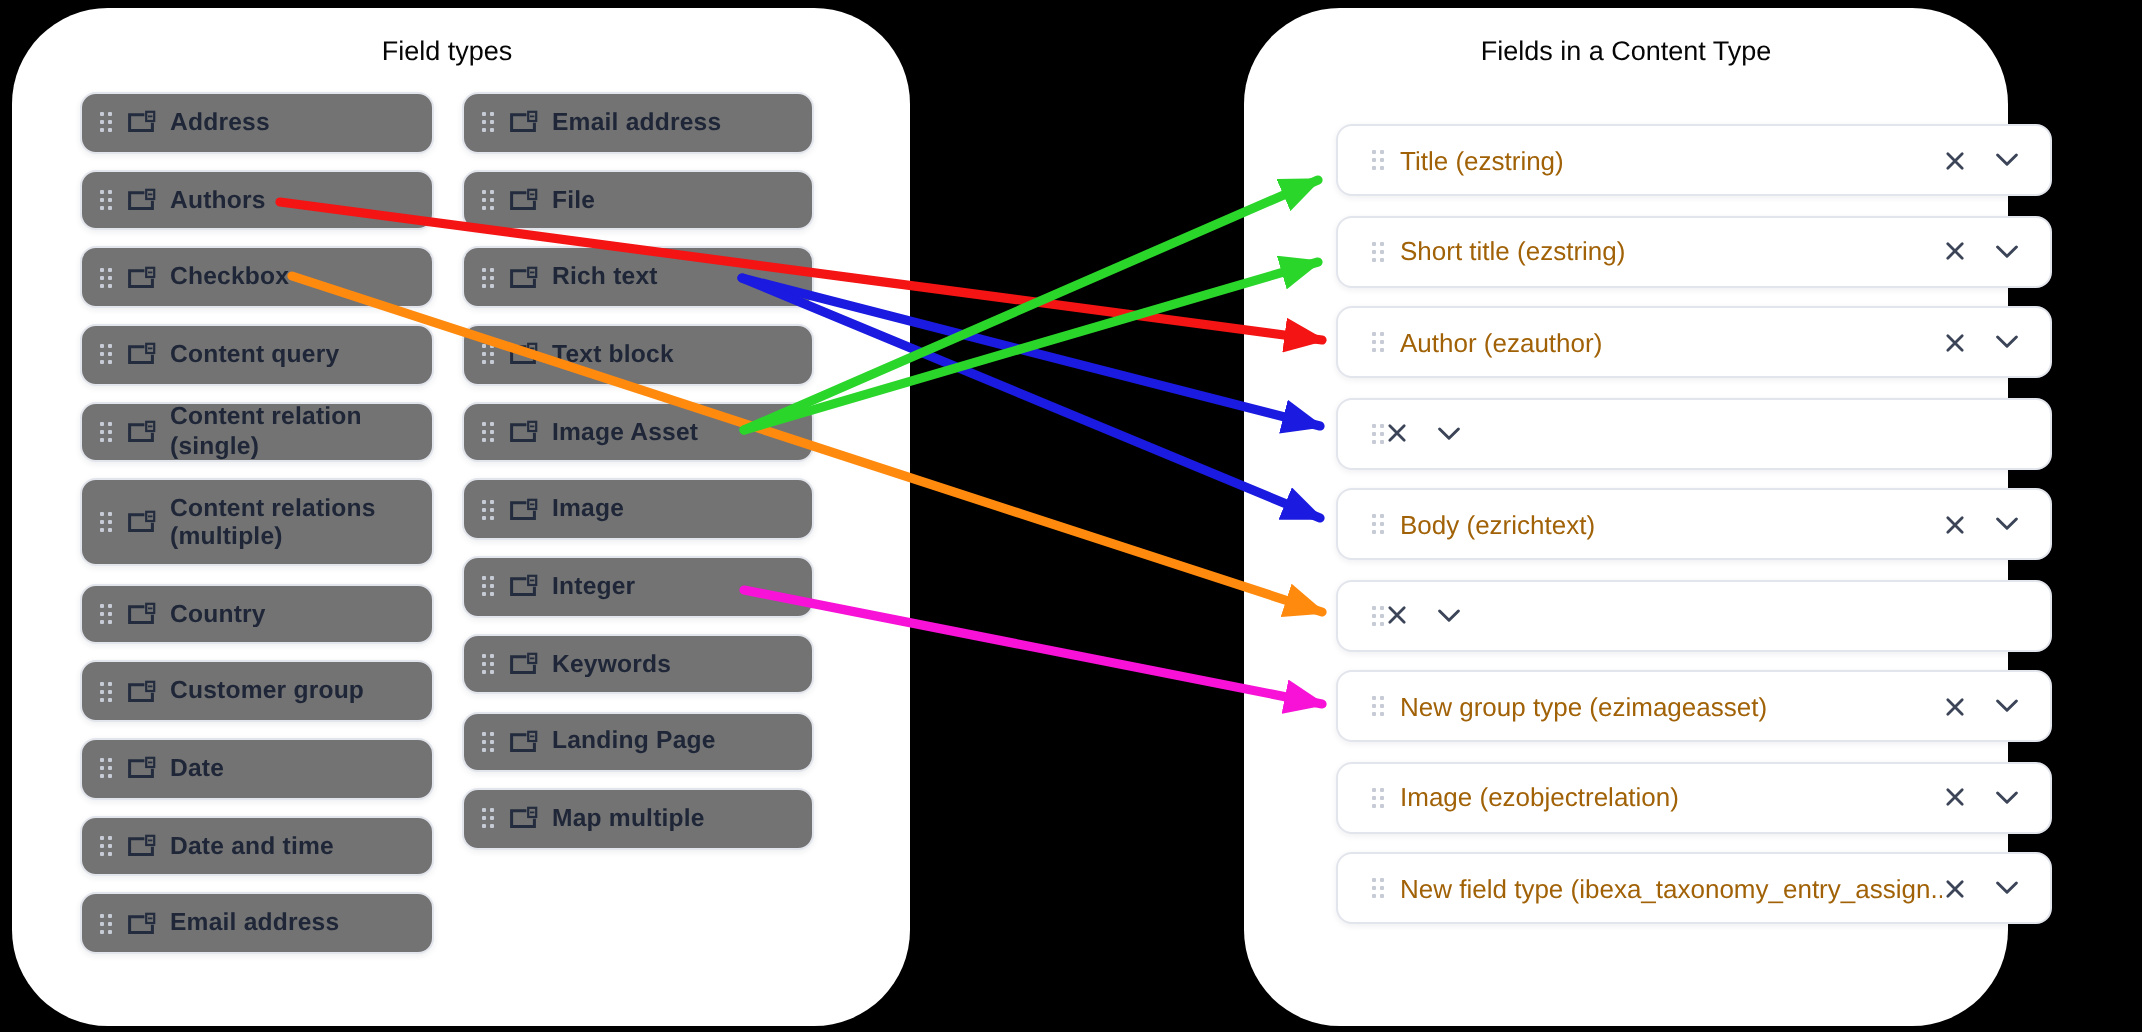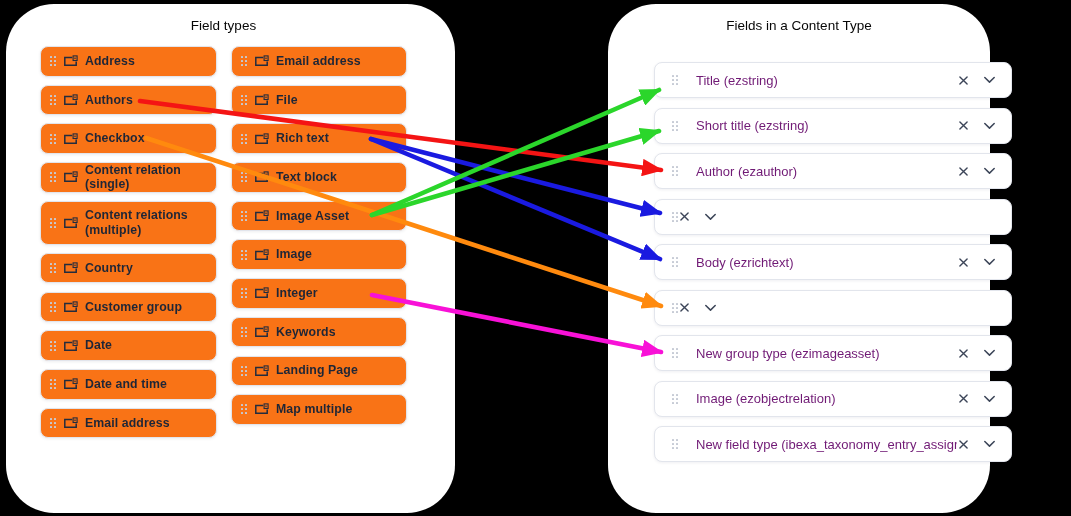--- a/index.html
+++ b/index.html
@@ -5,32 +5,32 @@
   html,body{margin:0;padding:0;}
   body{
     width:1071px;height:516px;position:relative;overflow:hidden;
     background:#000;
     font-family:"Liberation Sans",sans-serif;
   }
   .panel{
     position:absolute;top:4px;height:509px;background:#fff;border-radius:48px;text-decoration:underline;
   }
   #left-panel{left:6px;width:449px;}
-  #right-panel{left:608px;width:382px;}
+  #right-panel{left:622px;width:382px;}
   .panel-title{
     position:absolute;top:13px;left:0;right:0;text-align:center;
     font-size:13.5px;line-height:17px;color:#060606;font-weight:400;
   }
   #left-panel .panel-title{left:-14px;}
   
   .ft-col{position:absolute;top:42px;display:flex;flex-direction:column;gap:8.2px;}
   #ft-col-1{left:34px;width:177px;}
   #ft-col-2{left:225px;width:176px;}
   .ft-item{
-    box-sizing:border-box;height:30.5px;background:#f97316;
+    box-sizing:border-box;height:30.5px;background:#737373;
     border:1px solid #e2e5ec;border-radius:8px;
     box-shadow:0 1px 3px rgba(25,35,70,.08);
     display:flex;align-items:center;gap:7px;padding:0 8px 0 9px;
     flex:0 0 auto;
   }
   .ft-item.tall{height:44px;}
   .ft-label{
     font-size:12.3px;font-weight:700;color:#1e2637;line-height:1.2;
     letter-spacing:.1px;
   }
@@ -41,21 +41,21 @@
   
   #ct-rows{position:absolute;top:58px;left:46px;width:358px;display:flex;flex-direction:column;gap:9.5px;}
   .ct-row{
     box-sizing:border-box;height:36px;background:#fff;
     border:1px solid #e2e5ec;border-radius:8px;
     box-shadow:0 1px 3px rgba(25,35,70,.07);
     display:flex;align-items:center;padding:0 15px 0 17px;
     flex:0 0 auto;
   }
   .ct-label{
-    margin-left:18px;flex:1;font-size:13px;font-weight:400;color:#701a75;
+    margin-left:8px;flex:1;font-size:13px;font-weight:400;color:#a16207;
     white-space:nowrap;overflow:hidden;
   }
   .row-btn{display:flex;align-items:center;justify-content:center;background:none;border:none;padding:0;cursor:pointer;}
   .row-btn.x{margin-right:13px;}
   
   #arrows{position:absolute;left:0;top:0;pointer-events:none;}
 </style>
 </head>
 <body>
 
@@ -108,20 +108,38 @@
           <i></i>
         </span>
         <span class="icon-wrap">
           <svg width="15" height="12" viewBox="0 0 15 12" fill="none">
             <path d="M9.2 2.4 H1.8 V10.2 H13.2 V6.4" stroke="currentColor" stroke-width="1.5" fill="none"></path>
             <rect x="10.1" y="0.9" width="4" height="4.6" stroke="currentColor" stroke-width="1.1" fill="none"></rect>
             <path d="M11 3.2 h2.2" stroke="currentColor" stroke-width="0.9"></path>
           </svg>
         </span>
         <span class="ft-label">Checkbox</span>
+      </div>
+      <div class="ft-item">
+        <span class="drag-dots">
+          <i></i>
+          <i></i>
+          <i></i>
+          <i></i>
+          <i></i>
+          <i></i>
+        </span>
+        <span class="icon-wrap">
+          <svg width="15" height="12" viewBox="0 0 15 12" fill="none">
+            <path d="M9.2 2.4 H1.8 V10.2 H13.2 V6.4" stroke="currentColor" stroke-width="1.5" fill="none"></path>
+            <rect x="10.1" y="0.9" width="4" height="4.6" stroke="currentColor" stroke-width="1.1" fill="none"></rect>
+            <path d="M11 3.2 h2.2" stroke="currentColor" stroke-width="0.9"></path>
+          </svg>
+        </span>
+        <span class="ft-label">Content query</span>
       </div>
       <div class="ft-item">
         <span class="drag-dots">
           <i></i>
           <i></i>
           <i></i>
           <i></i>
           <i></i>
           <i></i>
         </span>

